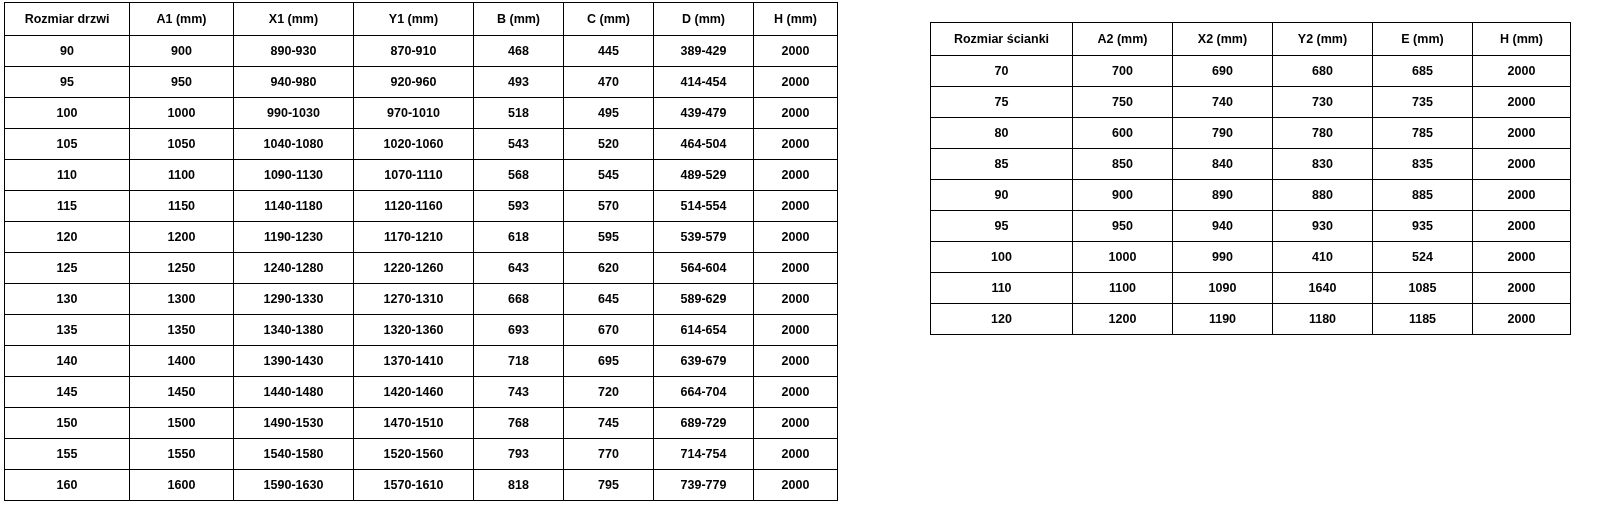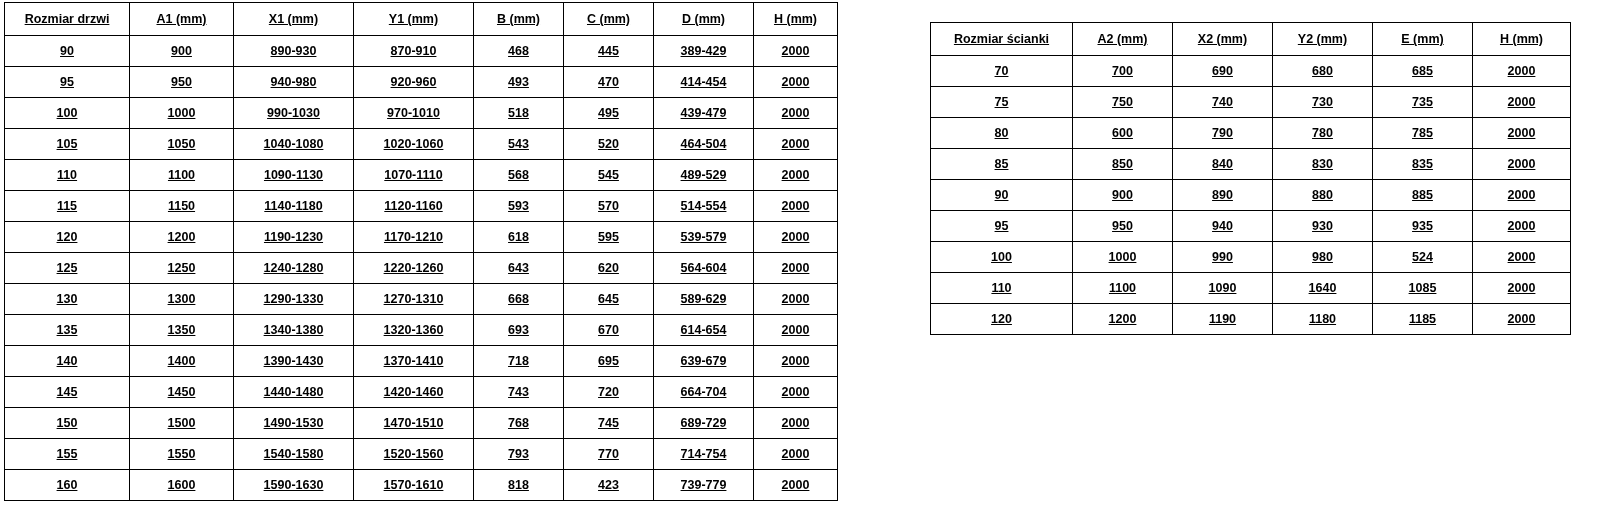--- a/index.html
+++ b/index.html
@@ -14,21 +14,20 @@
     color: #000000;
     overflow: hidden;
   }
   .page {
     position: relative;
     width: 1600px;
     height: 514px;
   }
   .table-wrap {
     position: absolute;
-    text-decoration: underline;
   }
   #doors-wrap {
     left: 4px;
     top: 2px;
     width: 833px;
   }
   #walls-wrap {
     left: 930px;
     top: 2px;
     width: 640px;
@@ -245,21 +244,21 @@
           <td>770</td>
           <td>714-754</td>
           <td>2000</td>
         </tr>
         <tr>
           <td>160</td>
           <td>1600</td>
           <td>1590-1630</td>
           <td>1570-1610</td>
           <td>818</td>
-          <td>423</td>
+          <td>795</td>
           <td>739-779</td>
           <td>2000</td>
         </tr>
       </tbody>
     </table>
   </div>
 
   <div class="table-wrap" id="walls-wrap">
     <table class="spec" id="walls-table">
       <colgroup>
@@ -326,21 +325,21 @@
           <td>950</td>
           <td>940</td>
           <td>930</td>
           <td>935</td>
           <td>2000</td>
         </tr>
         <tr>
           <td>100</td>
           <td>1000</td>
           <td>990</td>
-          <td>980</td>
+          <td>410</td>
           <td>524</td>
           <td>2000</td>
         </tr>
         <tr>
           <td>110</td>
           <td>1100</td>
           <td>1090</td>
           <td>1640</td>
           <td>1085</td>
           <td>2000</td>

